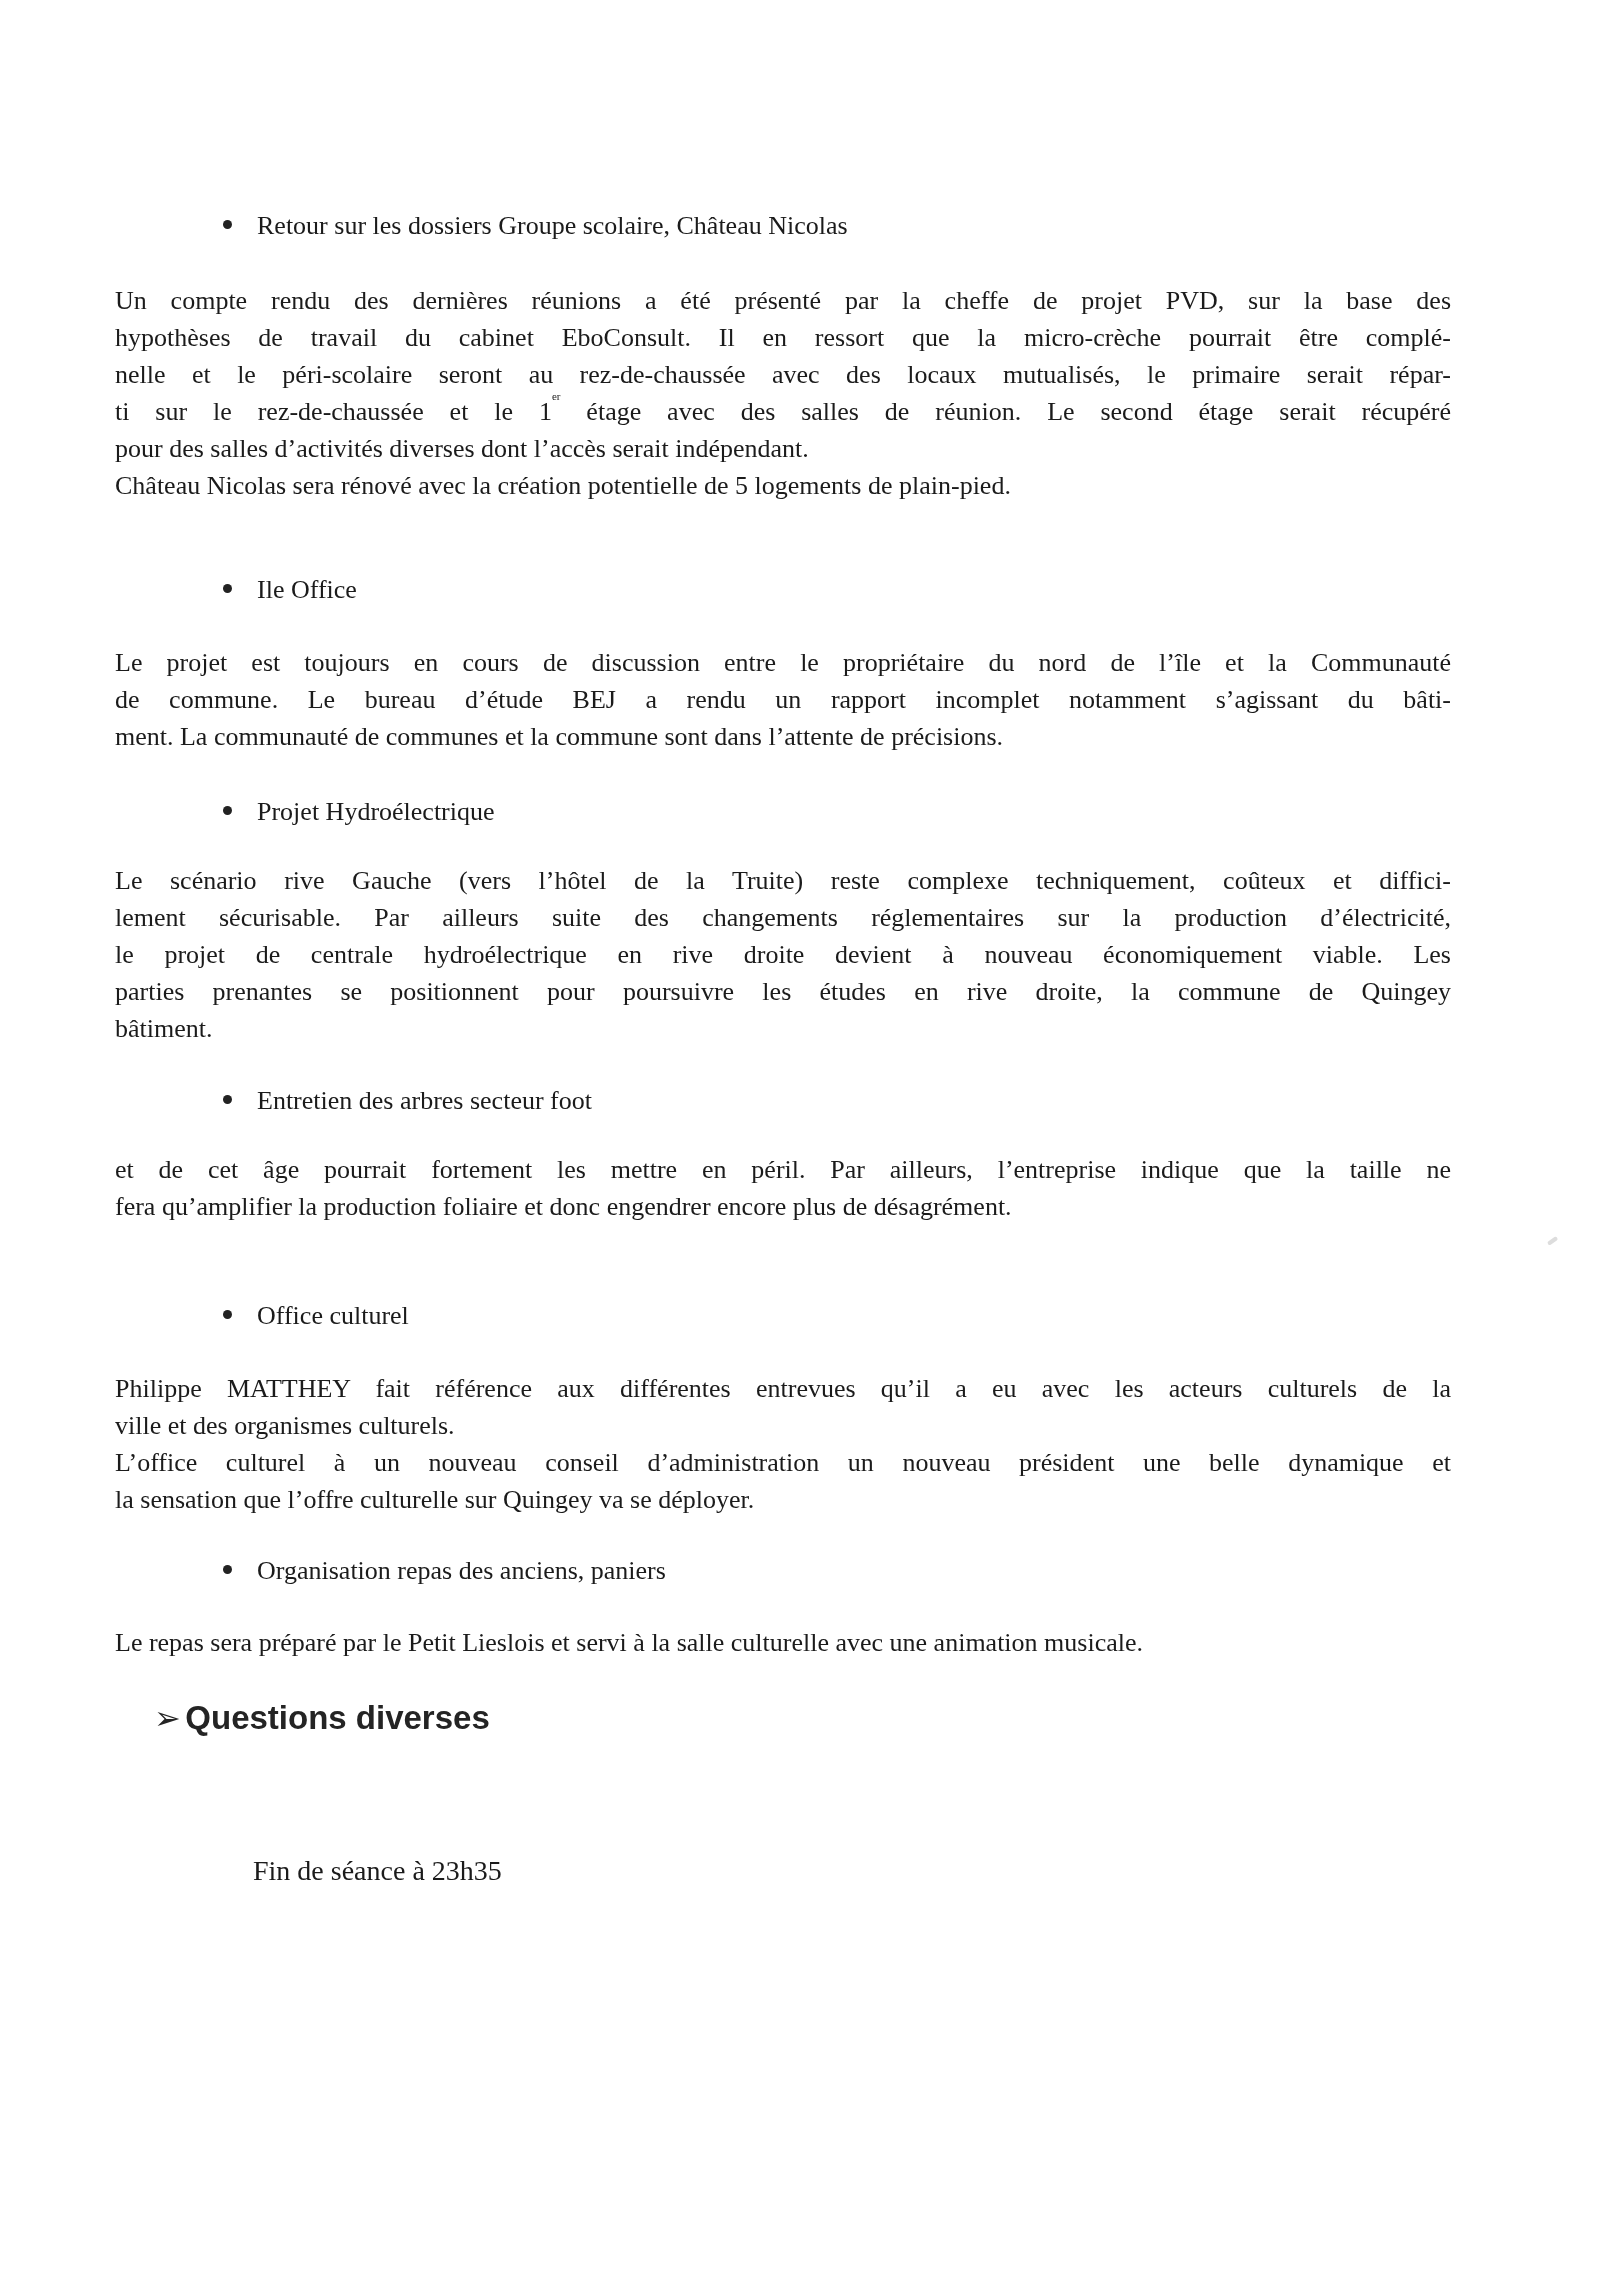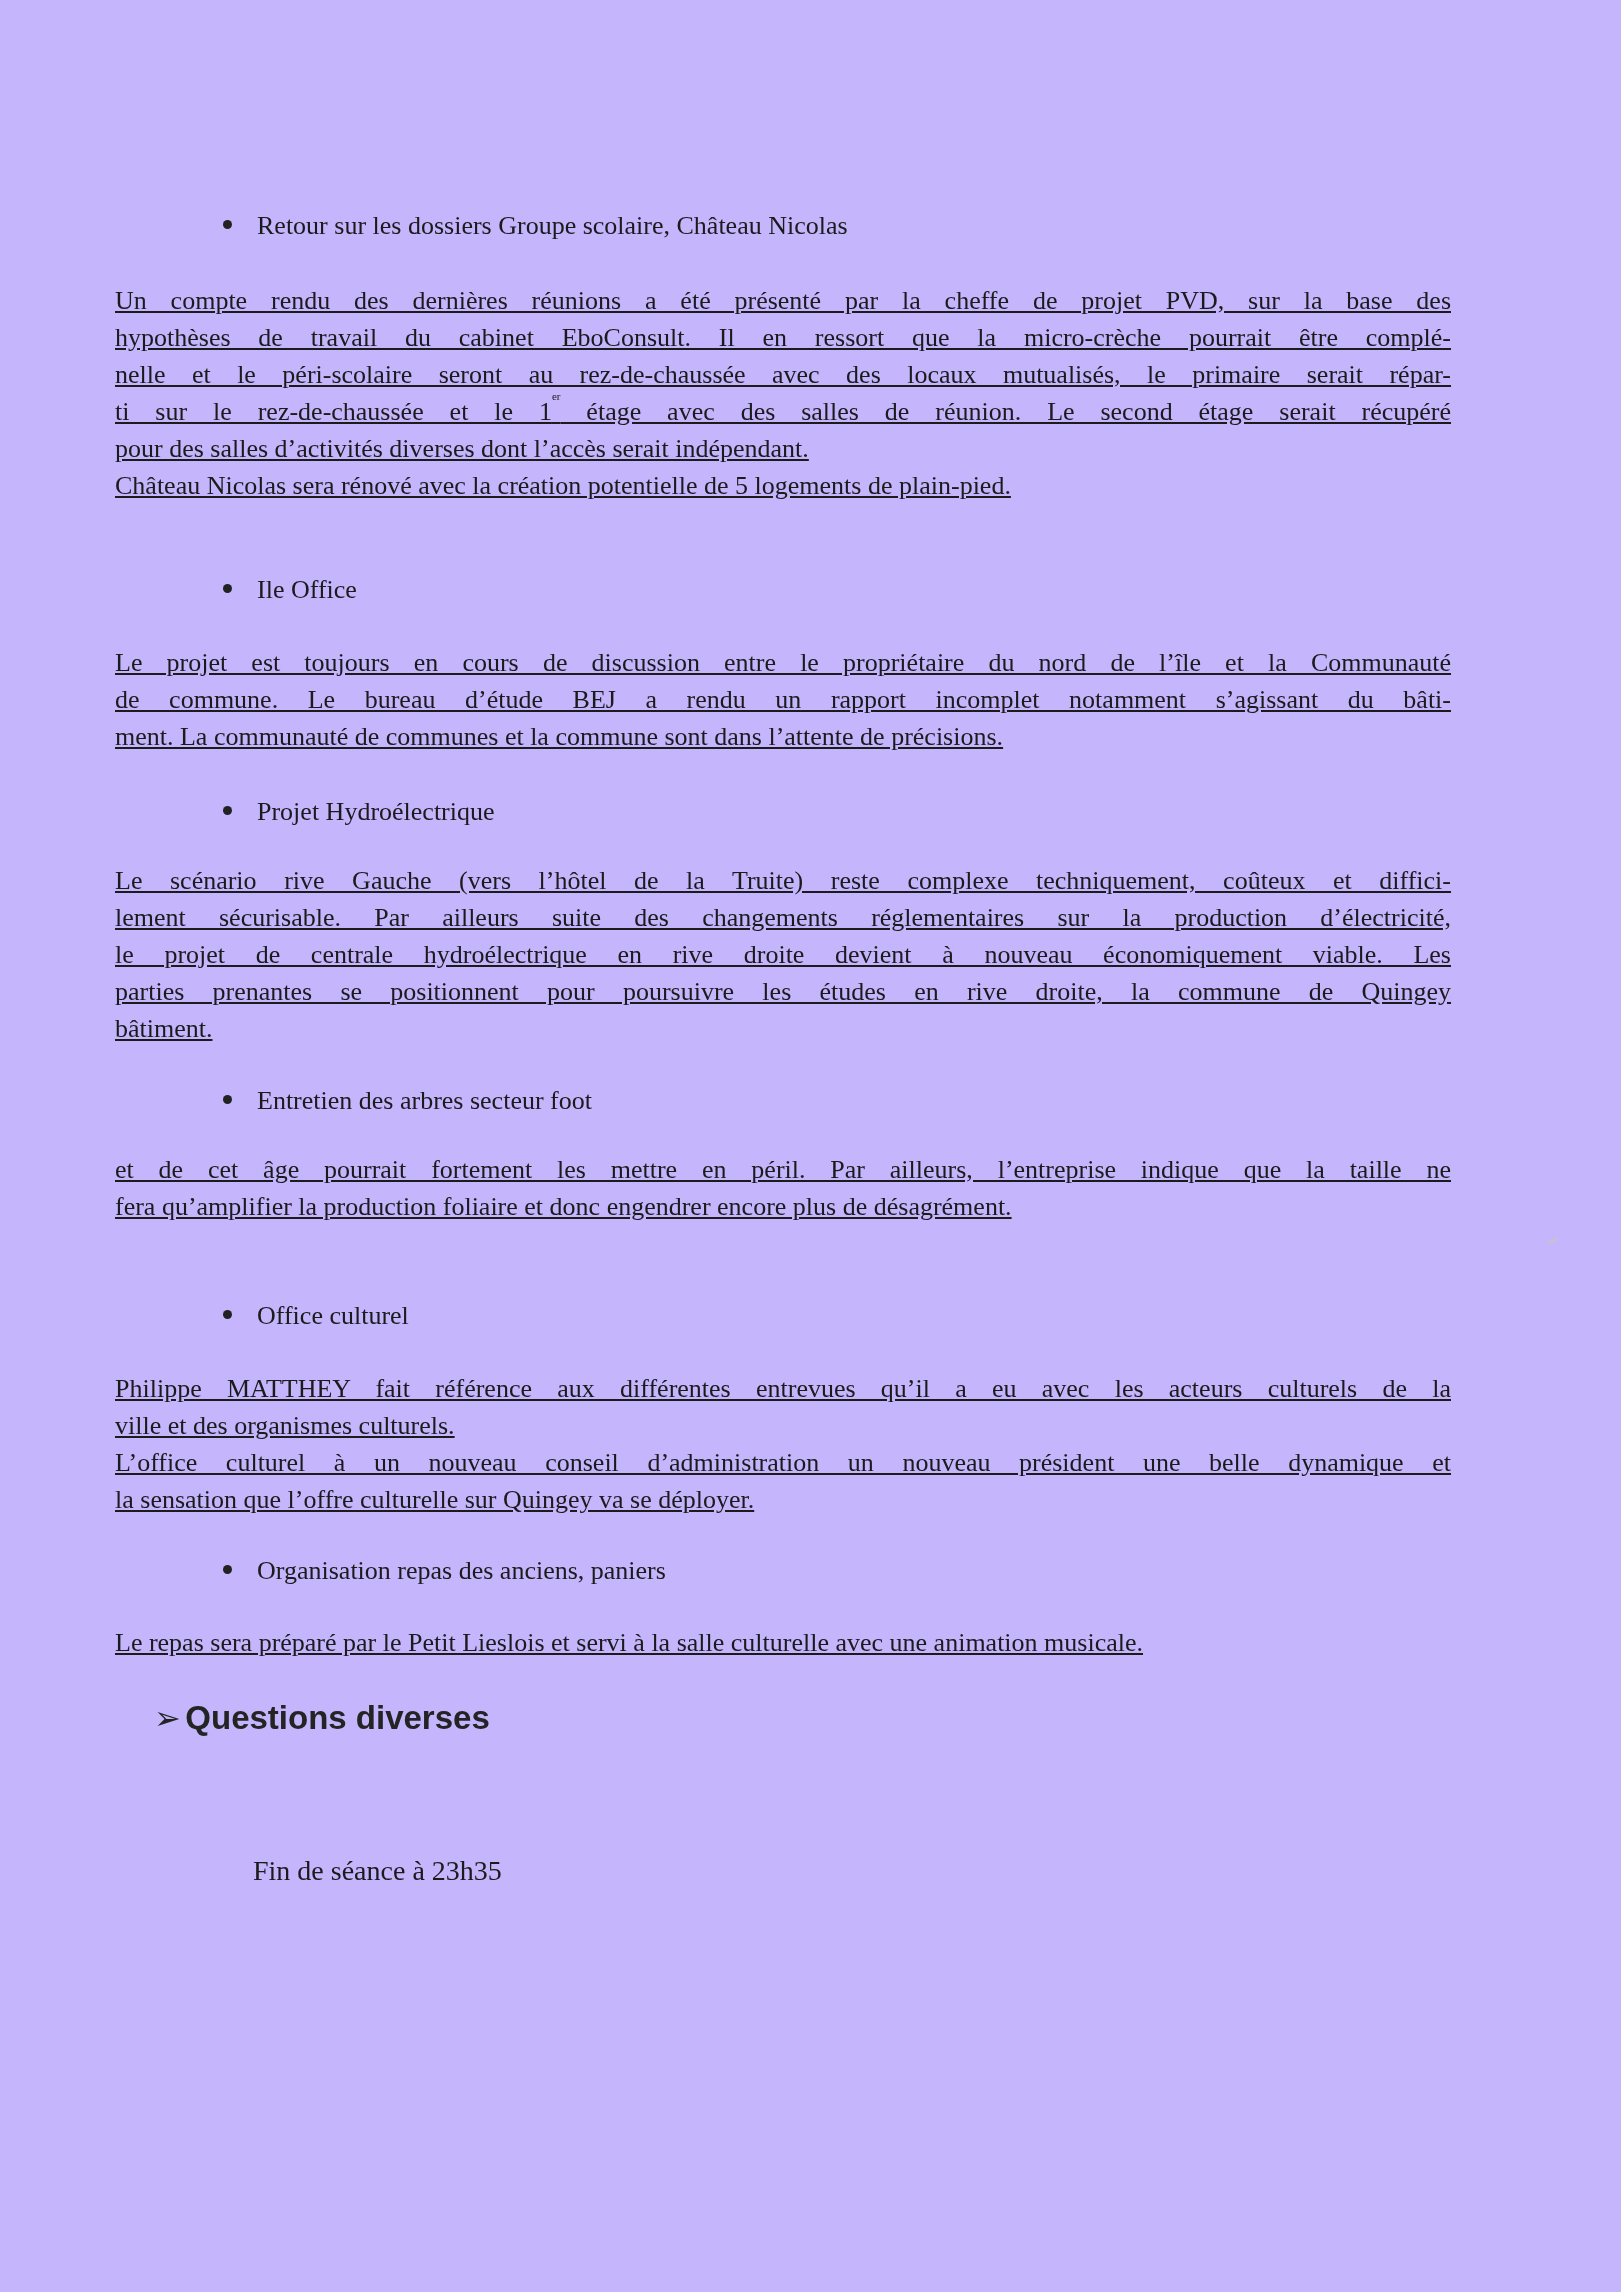--- a/index.html
+++ b/index.html
@@ -1,32 +1,32 @@
 <!DOCTYPE html>
 <html style="font-size:14.3px"><head>
 <meta charset="utf-8">
 <style>
   html,body{margin:0;padding:0;background:#e8e8e8;}
   .page{
     position:relative;
     width:1621px;height:2293px;
-    background:#c4b5fd;
+    background:#ffffff;
     color:#1b1b1b;
     font-family:"Liberation Serif", serif;
     overflow:hidden;
   }
   
   .para{
     position:absolute;
     left:115px;
     width:1336px;
     font-size:26px;
     line-height:37px;
   }
-  .ln{ text-align:justify; text-align-last:justify;text-decoration:underline; }
+  .ln{ text-align:justify; text-align-last:justify; }
   .ln.end{ text-align-last:left; }
   .ln sup{
     font-size:11px;
     line-height:0;
     position:relative;
     top:-9.9px;
     margin-top:27px;
   }
   
   .brow{

